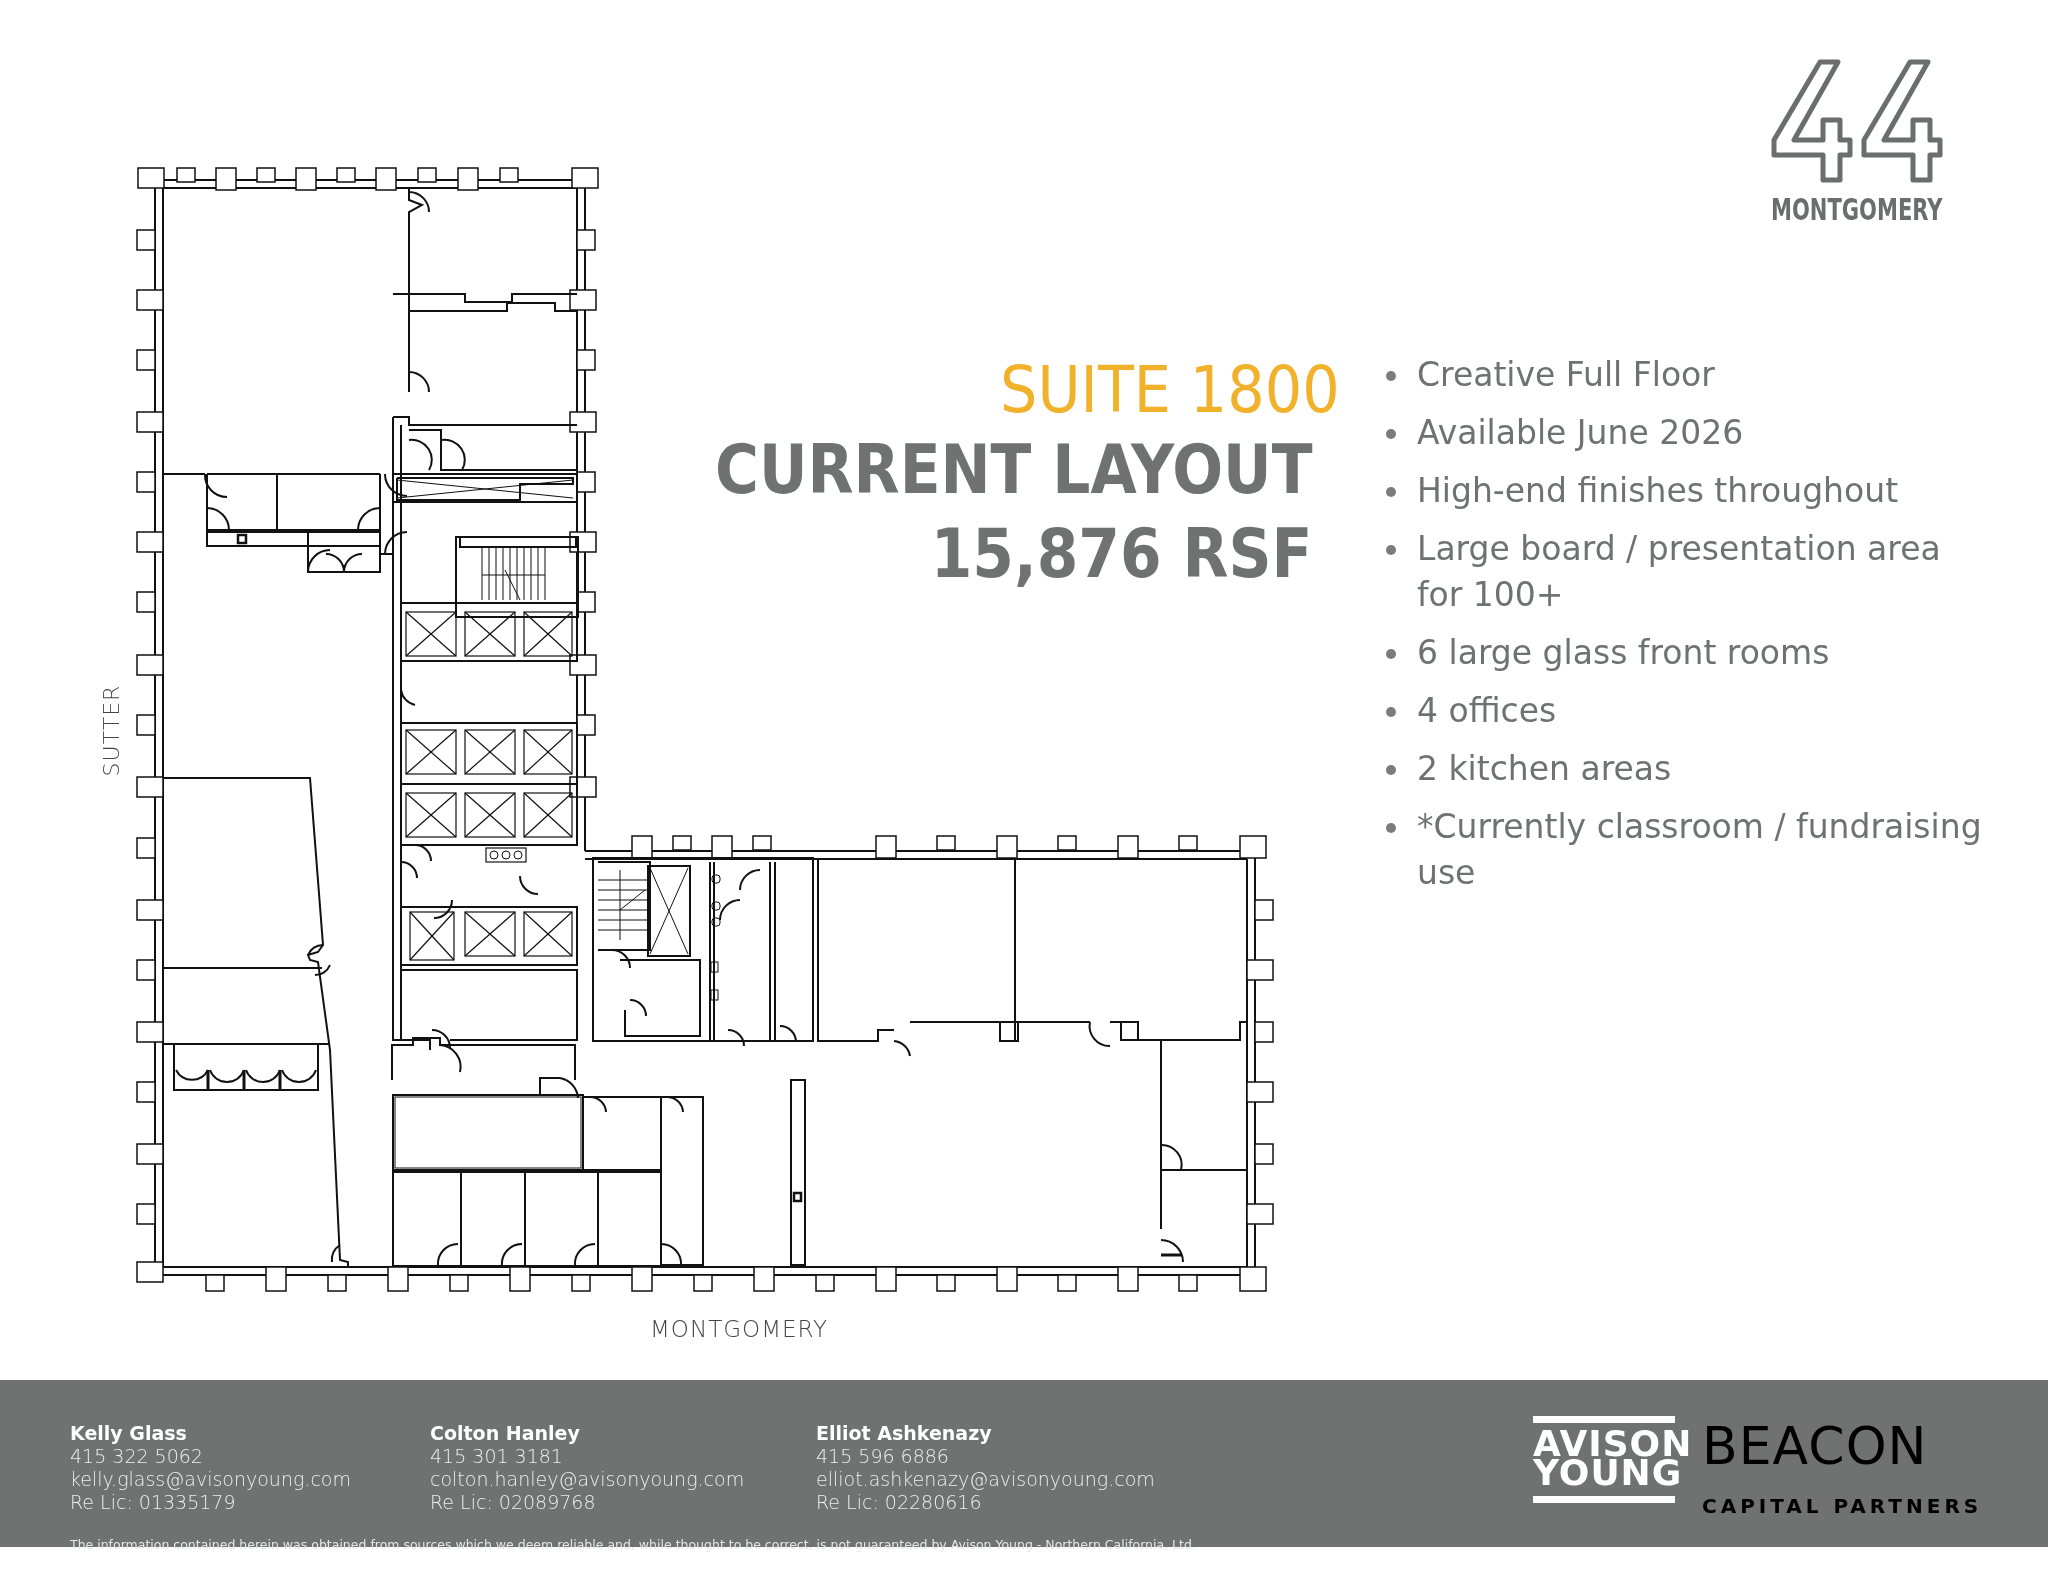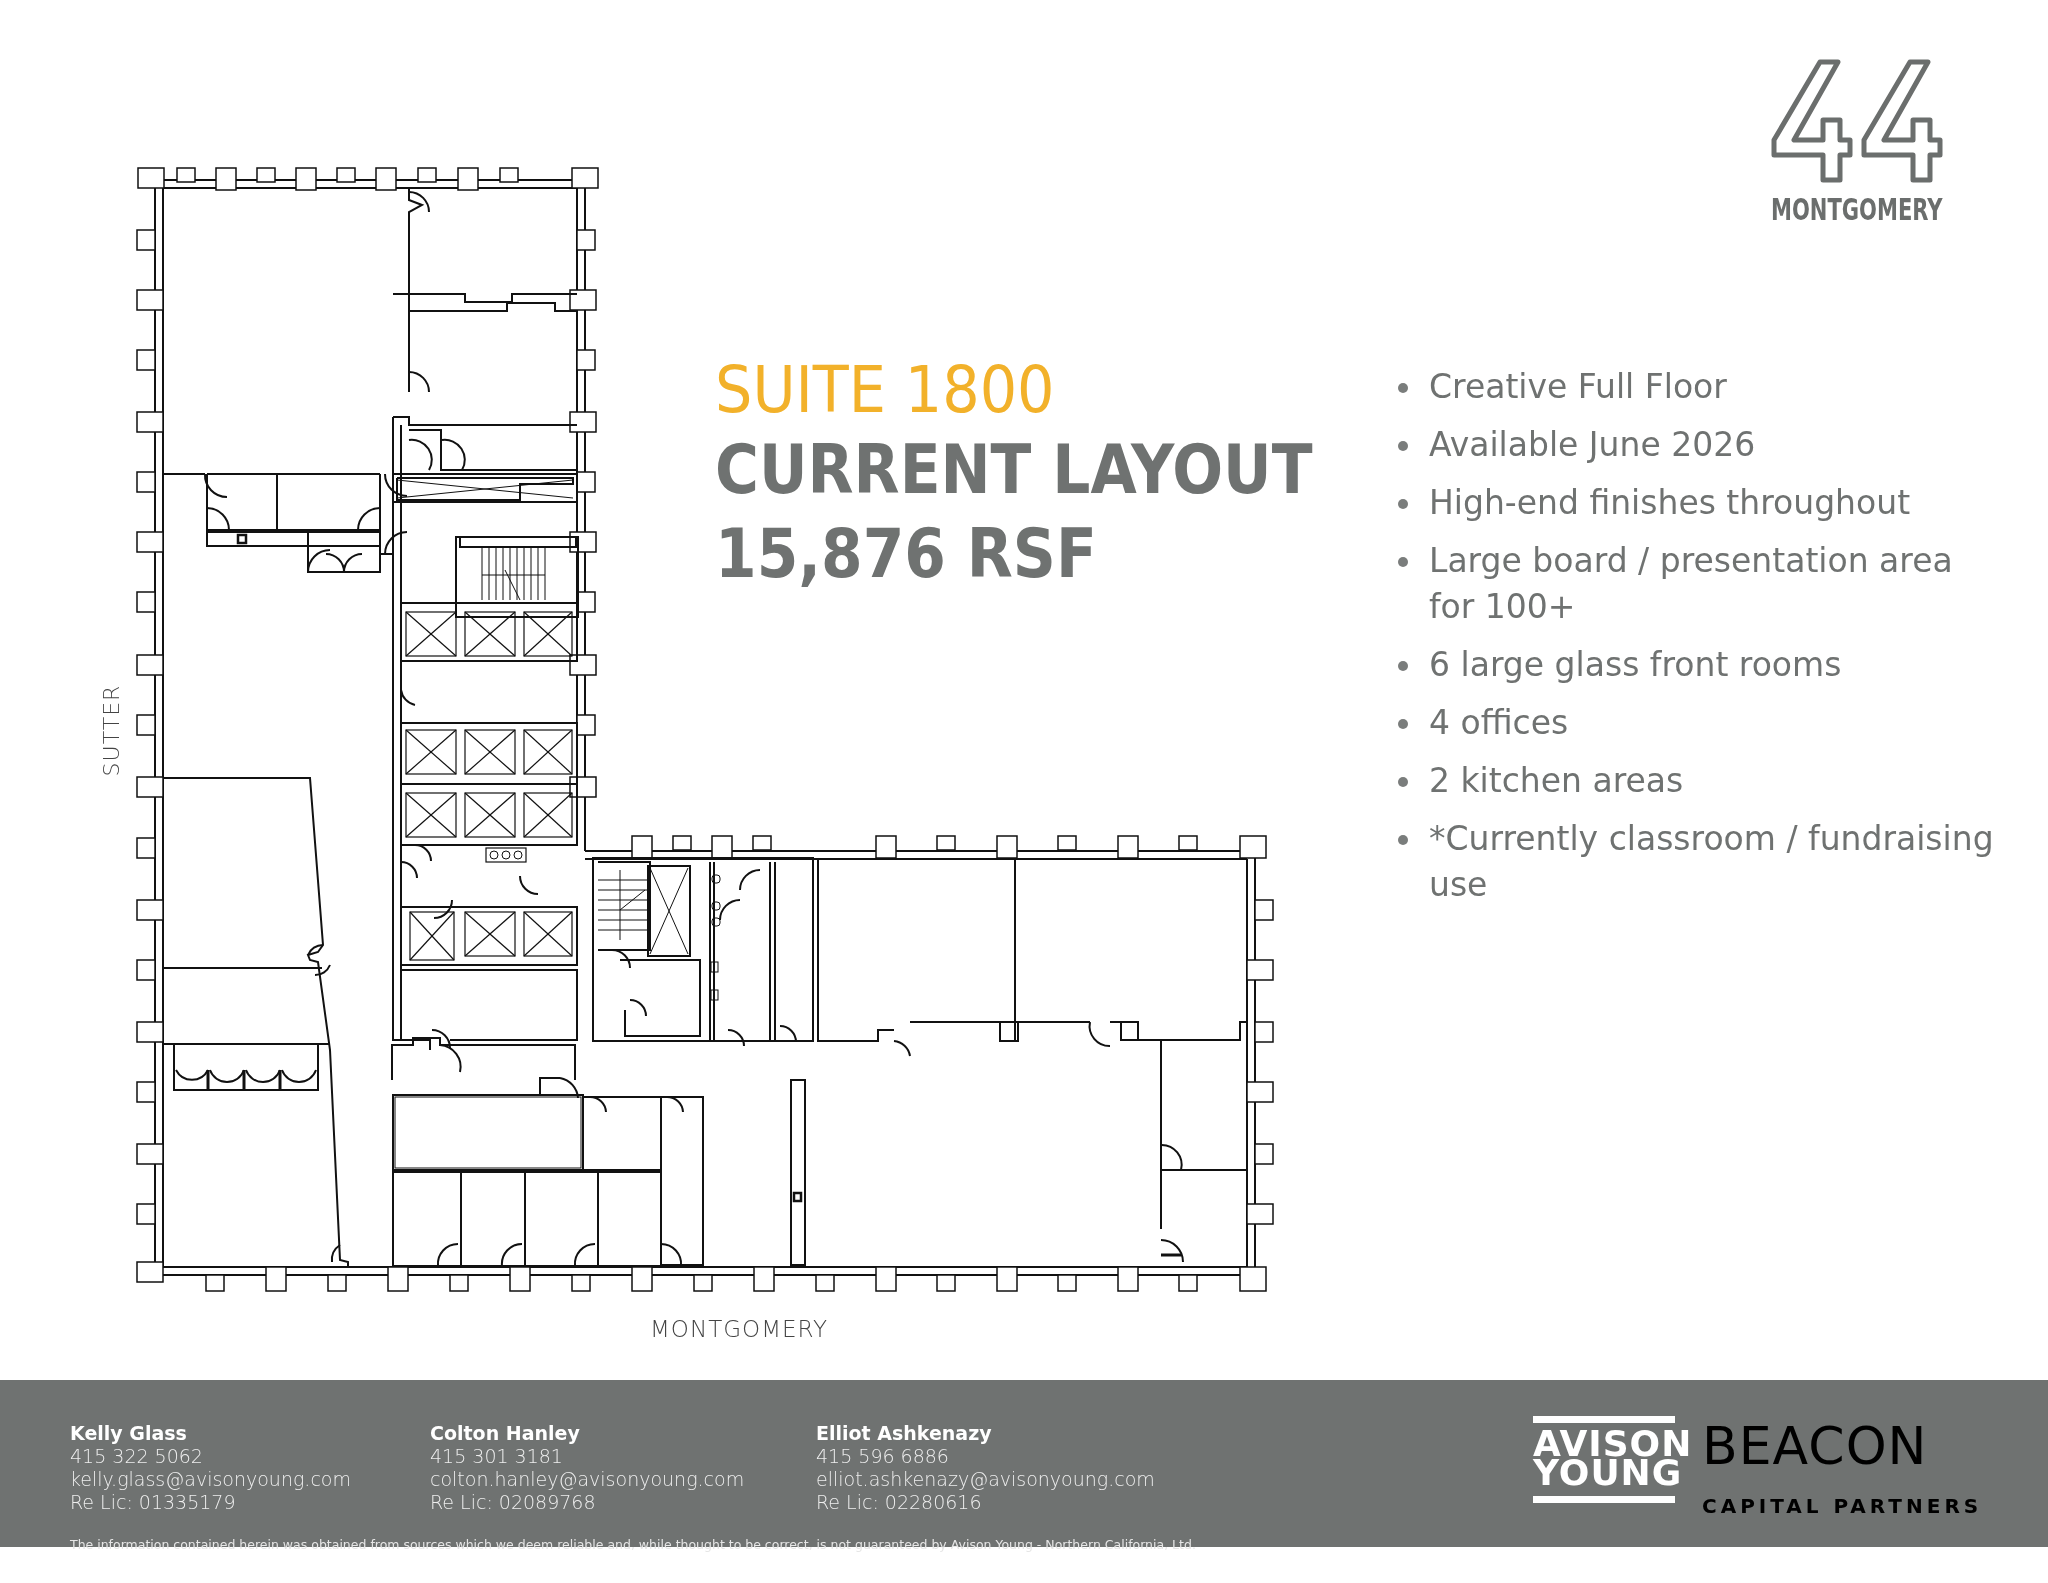--- a/index.html
+++ b/index.html
@@ -4,24 +4,24 @@
   <style>
     html, body { margin: 0; padding: 0; background: #ffffff; }
     body { width: 2048px; height: 1583px; position: relative; overflow: hidden; font-family: "DejaVu Sans", sans-serif; }
     .plan { position: absolute; left: 0; top: 0; width: 2048px; height: 1583px; }
     .street-label { position: absolute; color: #444444; font-family: "DejaVu Sans", sans-serif; font-weight: 300; letter-spacing: 1px; }
     #street-sutter { left: 56px; top: 718px; font-size: 22px; transform: rotate(-90deg); transform-origin: center; width: 110px; text-align: center; }
     #street-montgomery { left: 650px; top: 1316px; font-size: 23px; }
     .logo44 { position: absolute; left: 1768px; top: 58px; width: 190px; height: 176px; }
     .logo44 svg { position: absolute; left: 0; top: 0; }
     .logo44 .logo-sub { position: absolute; left: 3px; top: 134px; font-size: 30px; font-weight: bold; color: #6b6e6d; letter-spacing: 0px; transform: scaleX(0.78); transform-origin: left top; white-space: nowrap; font-family: "DejaVu Sans Condensed", "DejaVu Sans", sans-serif; }
-    .titles { position: absolute; left: 715px; top: 352px; font-family: "DejaVu Sans", sans-serif; }
+    .titles { position: absolute; left: 715px; top: 352px; font-family: "DejaVu Sans", sans-serif; text-align: right; }
     .title-suite { color: #f2b12a; font-size: 64px; line-height: 76px; letter-spacing: 0px; transform: scaleX(0.92); transform-origin: left; white-space: nowrap; }
     .title-layout, .title-rsf { color: #6f7271; font-size: 68px; font-weight: bold; line-height: 84px; transform: scaleX(0.88); transform-origin: left; white-space: nowrap; }
-    .bullets { position: absolute; left: 1383px; top: 352px; width: 600px; margin: 12px; padding: 0; list-style: none; }
+    .bullets { position: absolute; left: 1383px; top: 352px; width: 600px; margin: 0; padding: 0; list-style: none; }
     .bullets li { position: relative; padding-left: 34px; color: #6f7271; font-size: 33px; line-height: 46px; margin-bottom: 12px; }
     .bullets li .dot { position: absolute; left: 3px; top: 19px; width: 10px; height: 10px; border-radius: 50%; background: #7a7d7c; }
     .footer { position: absolute; left: 0; top: 1380px; width: 2048px; height: 167px; background: #6f7271; color: #ffffff; }
     .contact { position: absolute; top: 42px; font-size: 19px; line-height: 23px; color: #eeeeee; }
     .contact .name { font-weight: bold; font-size: 19px; color: #ffffff; }
     .contact .line { font-weight: 300; }
     .disclaimer { position: absolute; left: 70px; top: 157px; font-size: 12.5px; color: #e6e6e6; white-space: nowrap; }
     .logo-ay { position: absolute; left: 1533px; top: 36px; width: 142px; height: 87px; color: #fff; }
     .logo-ay .bar { position: absolute; left: 0; width: 142px; height: 7px; background: #ffffff; }
     .logo-ay .txt { position: absolute; left: 0; top: 13px; width: 142px; text-align: center; font-weight: bold; font-size: 36px; line-height: 29px; letter-spacing: 1px; }

